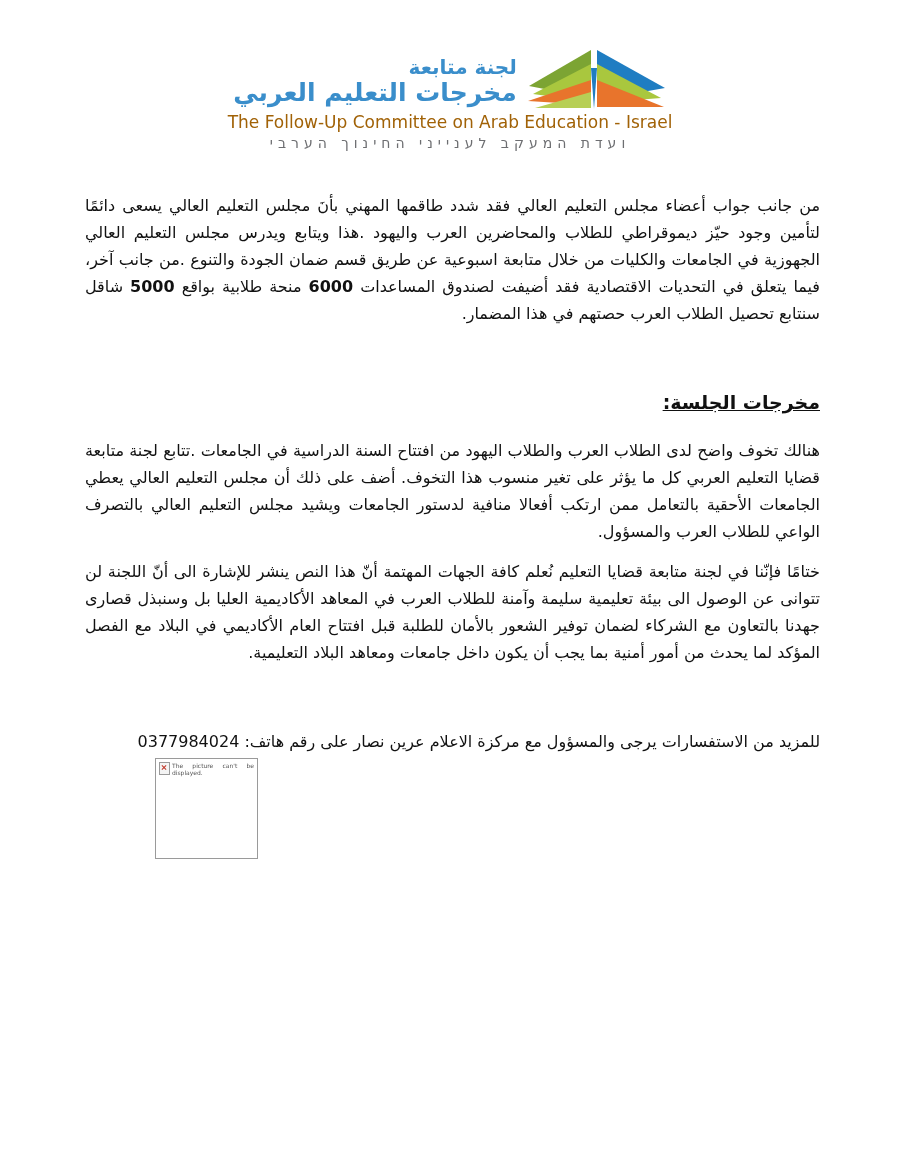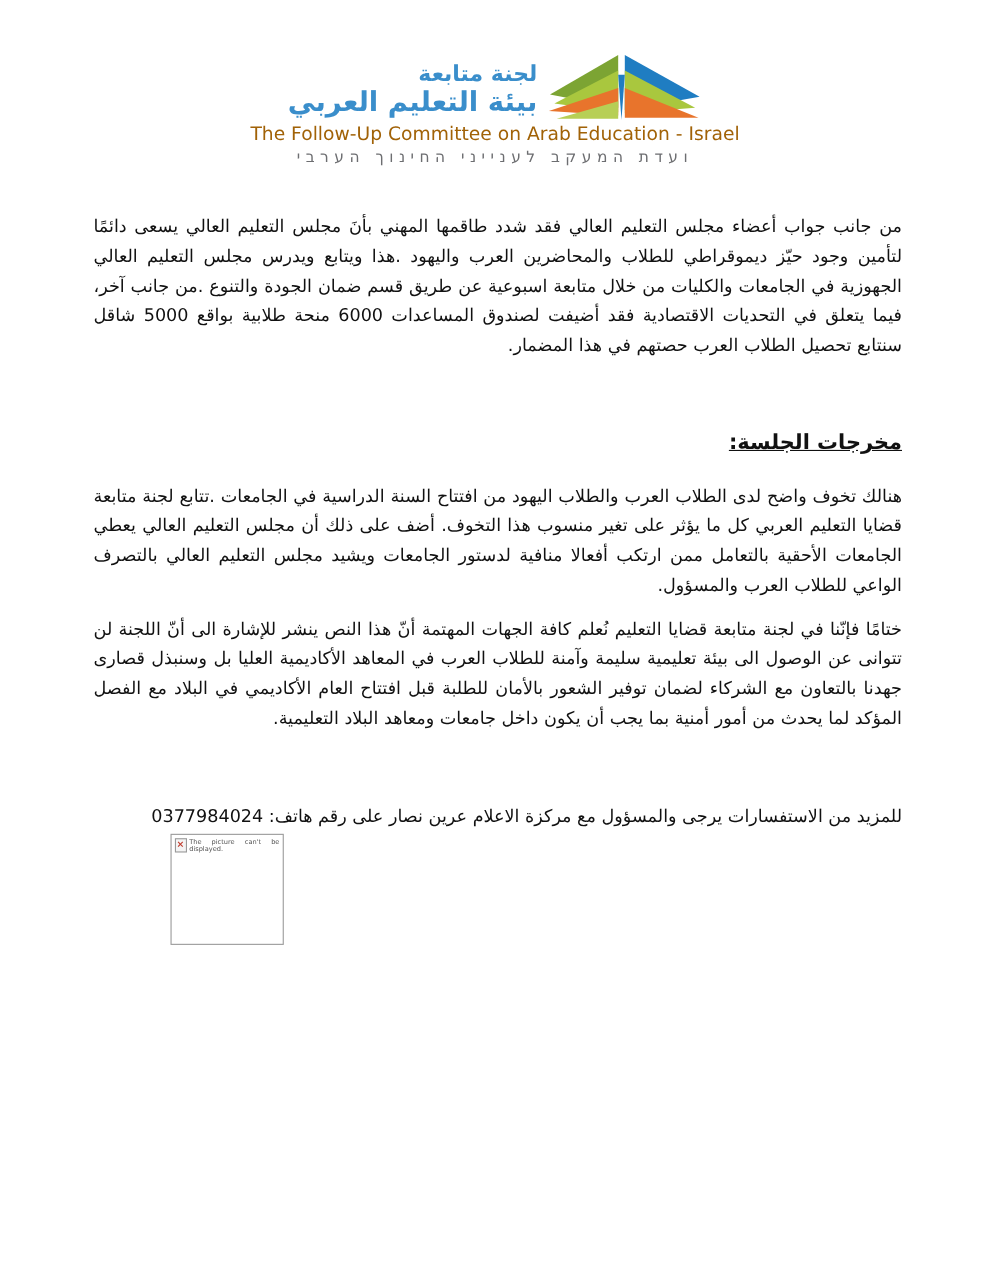--- a/index.html
+++ b/index.html
@@ -26,21 +26,21 @@
   .logo-hebrew { color: #6d6e71; font-size: 14px; letter-spacing: 5px; margin-top: 3px; direction: rtl; }
 
   
   .content {
     position: absolute; top: 192px; left: 85px; right: 80px;
     direction: rtl;
     font-size: 16px; line-height: 27px;
     text-align: justify;
   }
   .content p { margin: 0; }
-  .num { font-weight: normal; font-size: 16px; }
+  .num { font-weight: bold; font-size: 16px; }
   .section-heading {
     margin-top: 62px !important;
     font-weight: bold; font-size: 19px;
     text-decoration: underline;
     text-align: right;
   }
   .p2 { margin-top: 21px !important; }
   .p3 { margin-top: 13px !important; }
   .contact { margin-top: 62px !important; text-align: right; font-size: 16px; }
 
@@ -70,21 +70,21 @@
 </style>
 </head>
 <body>
 
 <div class="page">
 
   <div class="logo-block">
     <div class="logo-top">
       <div class="logo-arabic">
         <div class="l1">لجنة متابعة</div>
-        <div class="l2">بيئة التعليم العربي</div>
+        <div class="l2">مخرجات التعليم العربي</div>
       </div>
       <svg class="logo-book" viewBox="0 0 140 62" xmlns="http://www.w3.org/2000/svg">
 
         <polygon points="2,38 64,2 64,50" fill="#7ca433"></polygon>
         <polygon points="6,46 64,16 64,54" fill="#a9c73e"></polygon>
         <polygon points="1,53 64,32 64,57" fill="#e8742c"></polygon>
         <polygon points="8,60 64,44 64,60" fill="#b7cf55"></polygon>
 
         <polygon points="70,2 138,40 70,52" fill="#1f7dc2"></polygon>
         <polygon points="70,16 134,50 70,55" fill="#a9c73e"></polygon>

